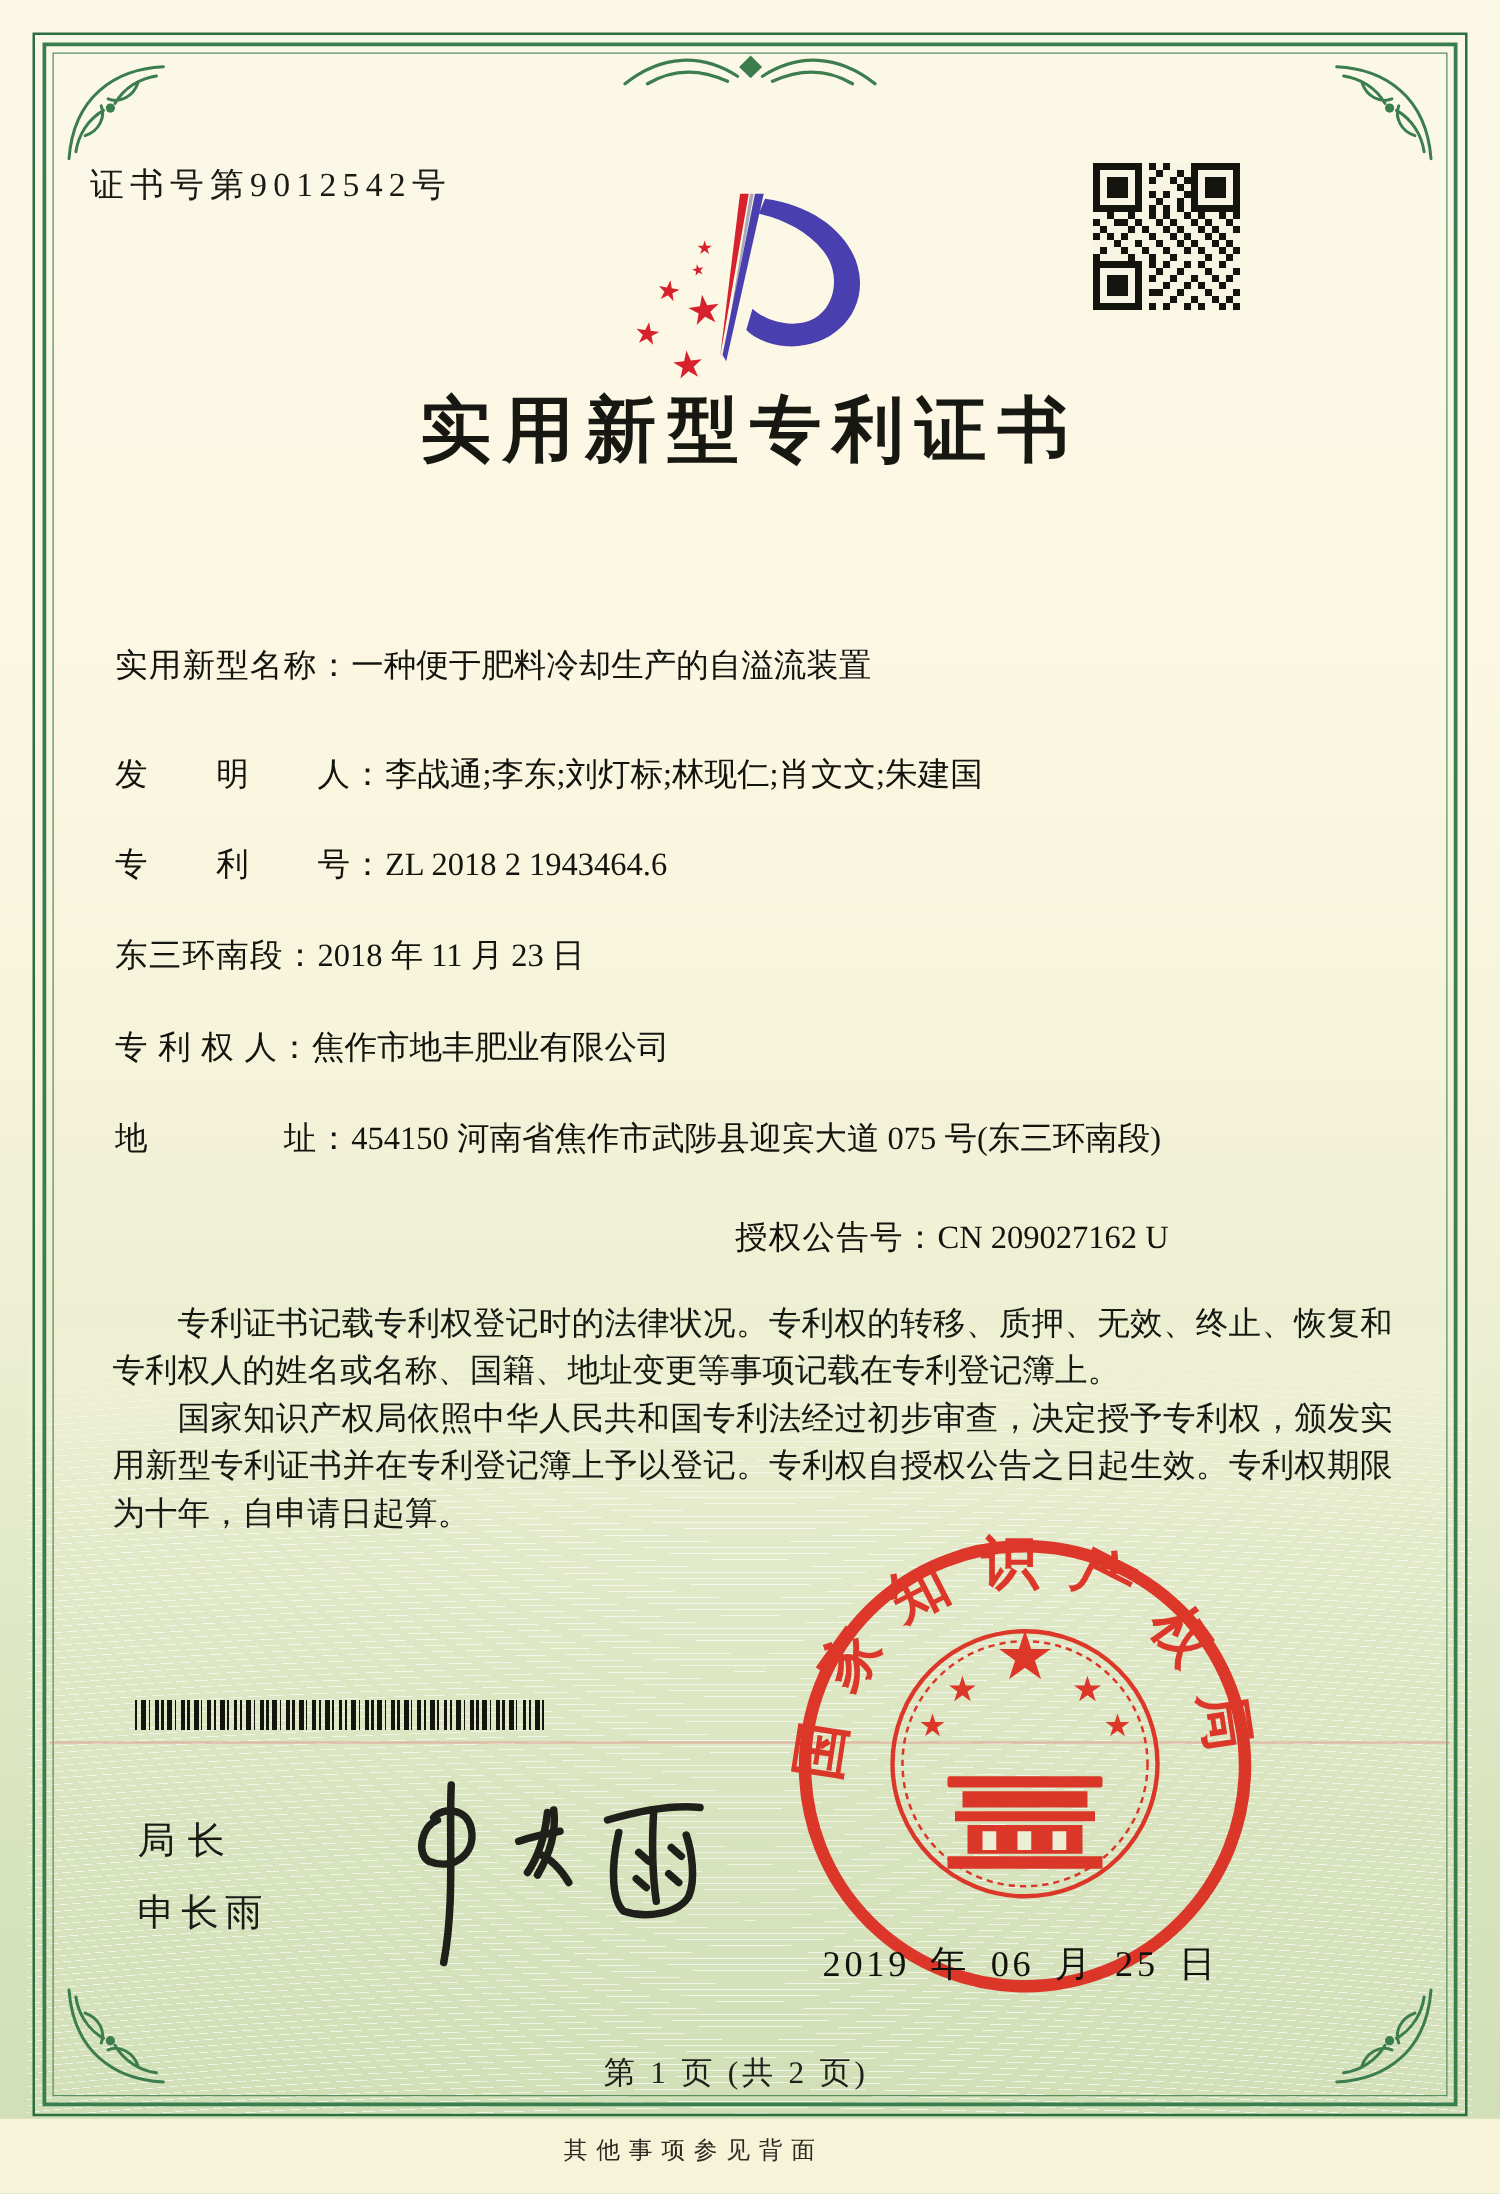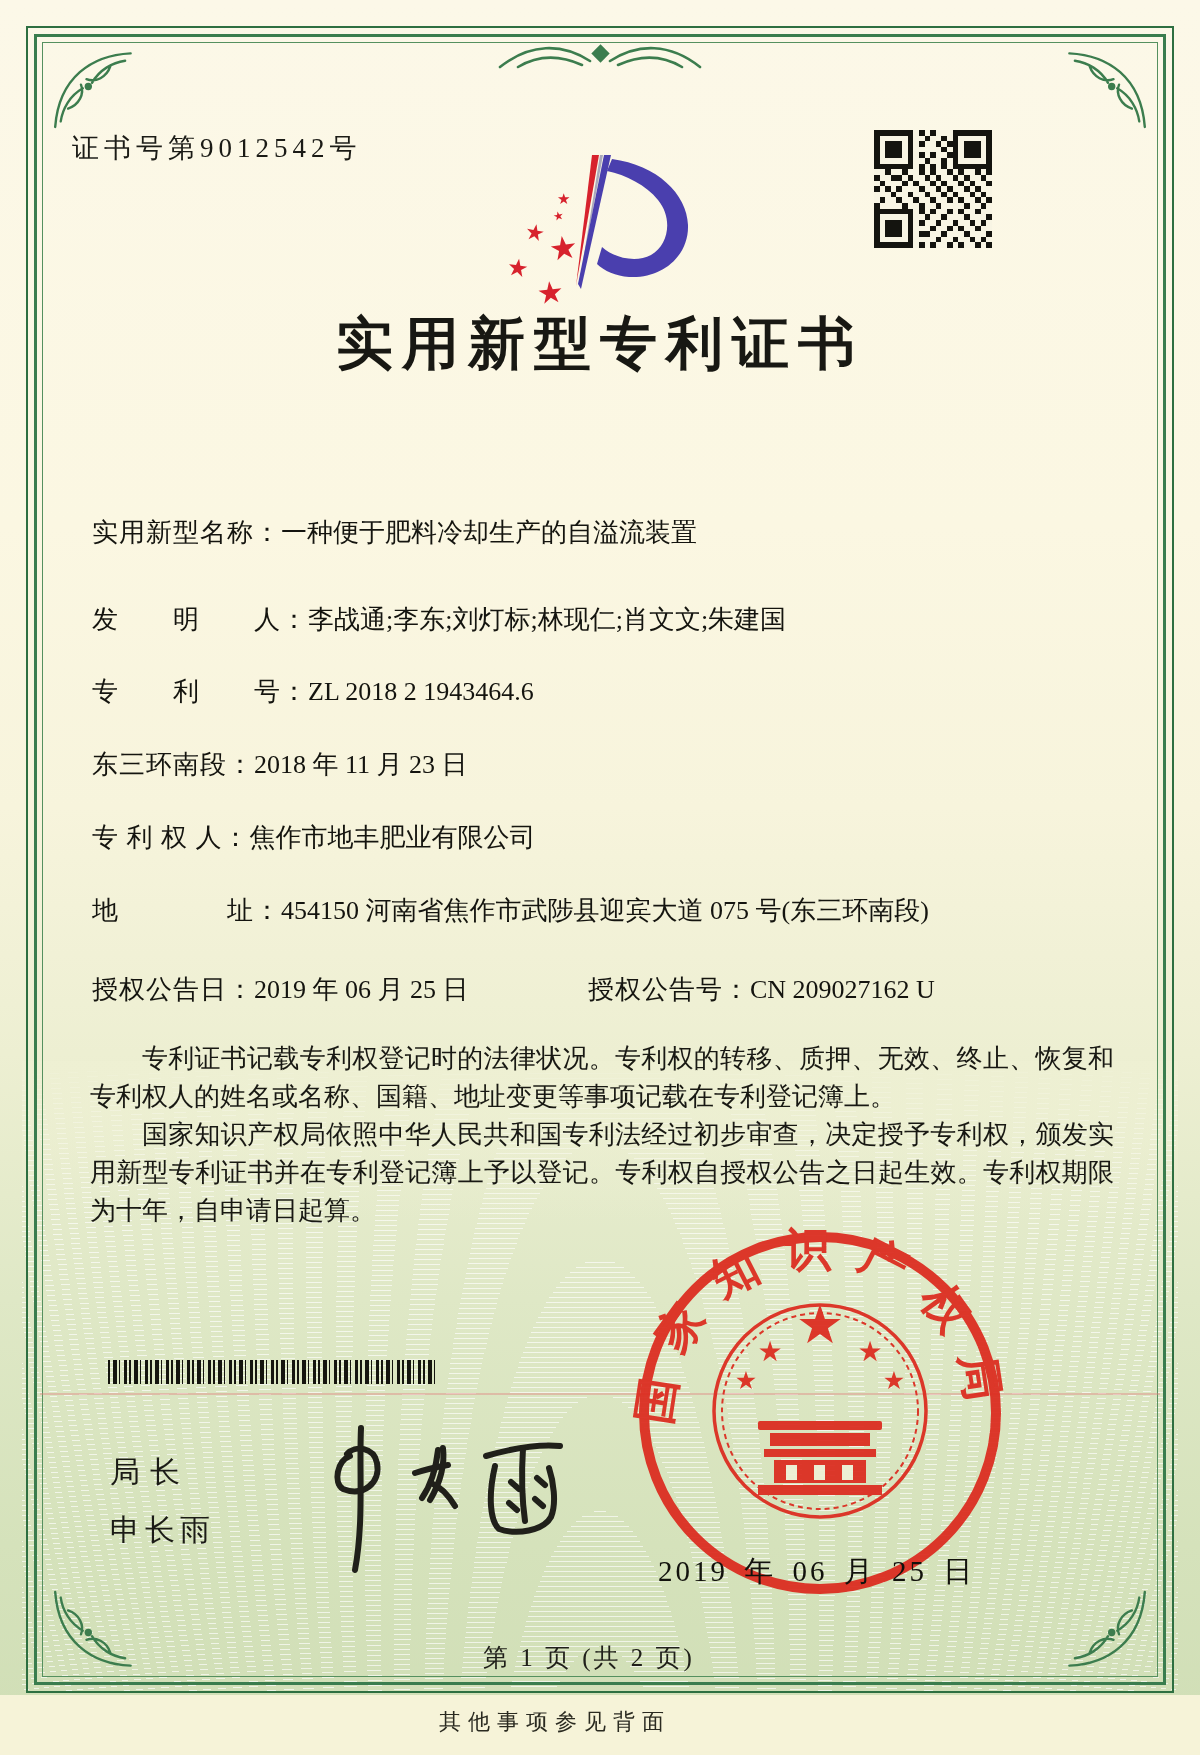--- a/index.html
+++ b/index.html
@@ -50,21 +50,21 @@
     background:repeating-linear-gradient(90deg,#15150f 0 2px,transparent 2px 5px,#15150f 5px 9px,transparent 9px 11px,#15150f 11px 12px,transparent 12px 16px,#15150f 16px 19px,transparent 19px 21px);}
   .accent-line{position:absolute;left:40px;right:40px;top:1393px;height:2px;background:rgba(225,125,125,.4);}
   .director-title{position:absolute;left:110px;top:1452px;font-size:30px;letter-spacing:10px;}
   .director-name{position:absolute;left:110px;top:1510px;font-size:30px;letter-spacing:5px;font-family:Liberation Serif, serif;}
   .signature{position:absolute;left:318px;top:1420px;width:276px;height:158px;}
   .signature path{stroke:#20201a;stroke-width:6;fill:none;stroke-linecap:round;stroke-linejoin:round;}
   .sr{position:absolute;font-size:0;line-height:0;color:transparent;}
   .seal{position:absolute;left:620px;top:1215px;width:400px;height:400px;opacity:.93;}
   .seal-date{position:absolute;left:658px;top:1552px;font-size:29px;letter-spacing:3px;word-spacing:6px;color:#12120d;white-space:nowrap;}
   .page-info{position:absolute;left:0;top:1641px;width:1104px;text-align:center;font-size:25px;letter-spacing:3px;color:#20201a;padding-left:37px;}
-  .back-note{position:absolute;left:0;top:1707px;width:1110px;text-align:center;font-size:22px;letter-spacing:7px;color:#2a2a20;}
+  .back-note{position:absolute;left:0;top:1707px;width:1110px;text-align:center;font-size:19px;letter-spacing:7px;color:#2a2a20;}
 </style>
 </head>
 <body>
 
 <div class="page">
 
   <div class="waves"></div>
   <div class="waves-fade"></div>
   <div class="bottom-strip"></div>
 
@@ -144,23 +144,20 @@
   <div class="row" style="top:747px;">
     <span class="lab">东三环南段：</span><span>2018 年 11 月 23 日</span>
   </div>
   <div class="row" style="top:820px;">
     <span class="lab">专 利 权 人：</span><span>焦作市地丰肥业有限公司</span>
   </div>
   <div class="row" style="top:893px;">
     <span class="lab">地　　　　址：</span><span>454150  河南省焦作市武陟县迎宾大道 075 号(东三环南段)</span>
   </div>
   <div class="row" style="top:972px;width:1030px;">
-    <span>
-      <span class="lab">授权公告日：</span><span>2019 年 06 月 25 日</span>
-    </span>
     <span class="g2">
       <span class="lab">授权公告号：</span><span>CN 209027162 U</span>
     </span>
   </div>
 
   <div class="body-text">
     <p>专利证书记载专利权登记时的法律状况。专利权的转移、质押、无效、终止、恢复和专利权人的姓名或名称、国籍、地址变更等事项记载在专利登记簿上。</p>
     <p>国家知识产权局依照中华人民共和国专利法经过初步审查，决定授予专利权，颁发实用新型专利证书并在专利登记簿上予以登记。专利权自授权公告之日起生效。专利权期限为十年，自申请日起算。</p>
   </div>
 

